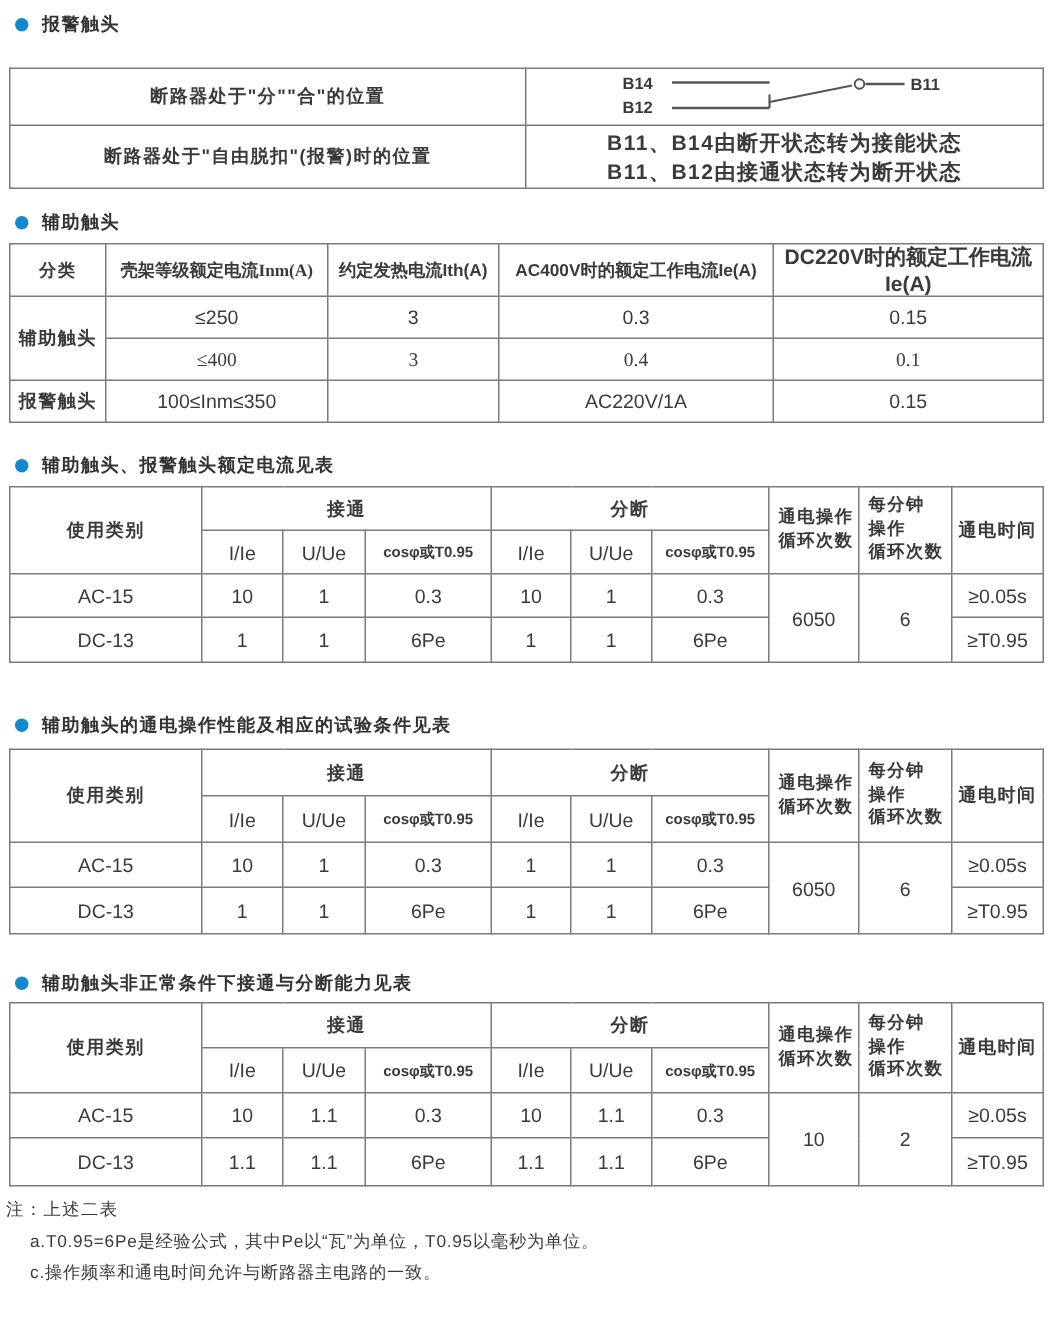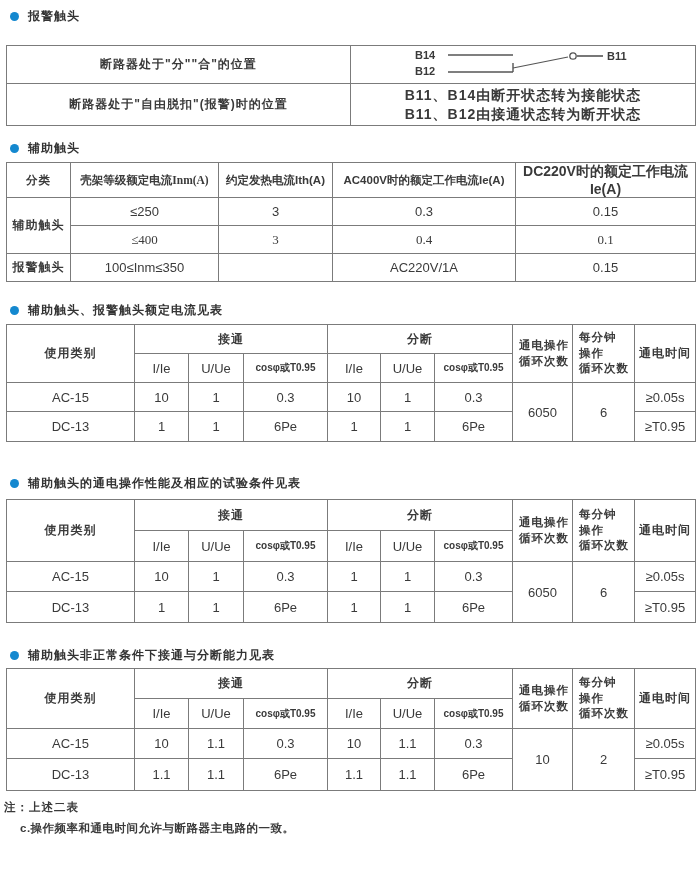--- a/index.html
+++ b/index.html
@@ -16,21 +16,21 @@
   
   table{border-collapse:collapse;table-layout:fixed;}
   td{border:1.6px solid #7b7b7b;text-align:center;vertical-align:middle;
      font-size:12px;color:#3a3a3a;padding:0;overflow:hidden;}
   .cjk{font-weight:bold;letter-spacing:1px;}
   .num{font-weight:normal;font-size:13px;letter-spacing:0;}
   .pre{white-space:pre-line;line-height:1.35;}
   .small{font-size:10px;font-weight:bold;letter-spacing:0;}
   .left{text-align:left;padding-left:6px;}
   
-  .notes{font-size:11.5px;font-weight:bold;color:#3a3a3a;line-height:21px;}
+  .notes{font-size:11.5px;font-weight:normal;color:#3a3a3a;line-height:21px;}
   .notes .n-title{margin-left:2px;letter-spacing:1px;}
   .notes .n-item{margin-left:18px;letter-spacing:0.5px;}
   svg text{font-family:"Liberation Sans","DejaVu Sans",sans-serif;font-size:11px;font-weight:bold;fill:#3a3a3a;}
 </style>
 </head>
 <body>
 
 <div class="abs sec-head" style="left:10px;top:9px;">
   <span class="dot"></span>
   <span class="sec-title">报警触头</span>
@@ -294,14 +294,15 @@
     <td class="num">1.1</td>
     <td class="num">1.1</td>
     <td class="num">6Pe</td>
     <td class="num">≥T0.95</td>
   </tr>
 </tbody>
   </table>
 
 <div class="abs notes" style="left:2px;top:797px;width:696px;">
   <div class="n-title">注：上述二表</div>
+  <div class="n-item">a.T0.95=6Pe是经验公式，其中Pe以“瓦”为单位，T0.95以毫秒为单位。</div>
   <div class="n-item">c.操作频率和通电时间允许与断路器主电路的一致。</div>
 </div>
 
 </body></html>

